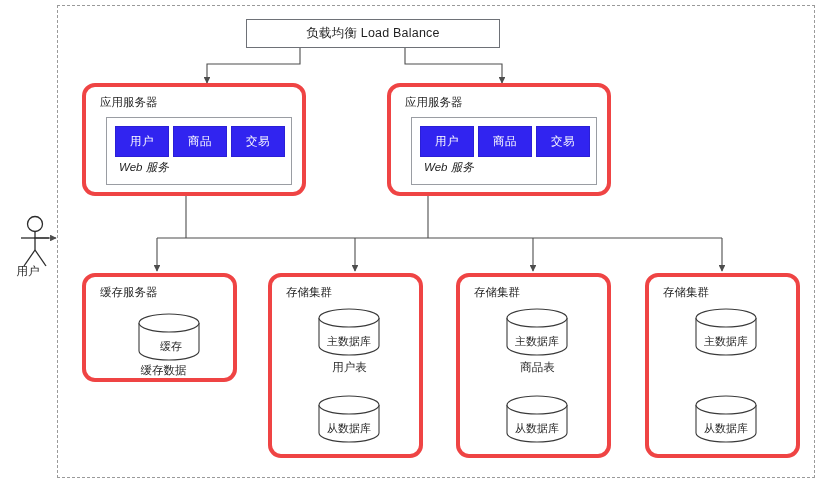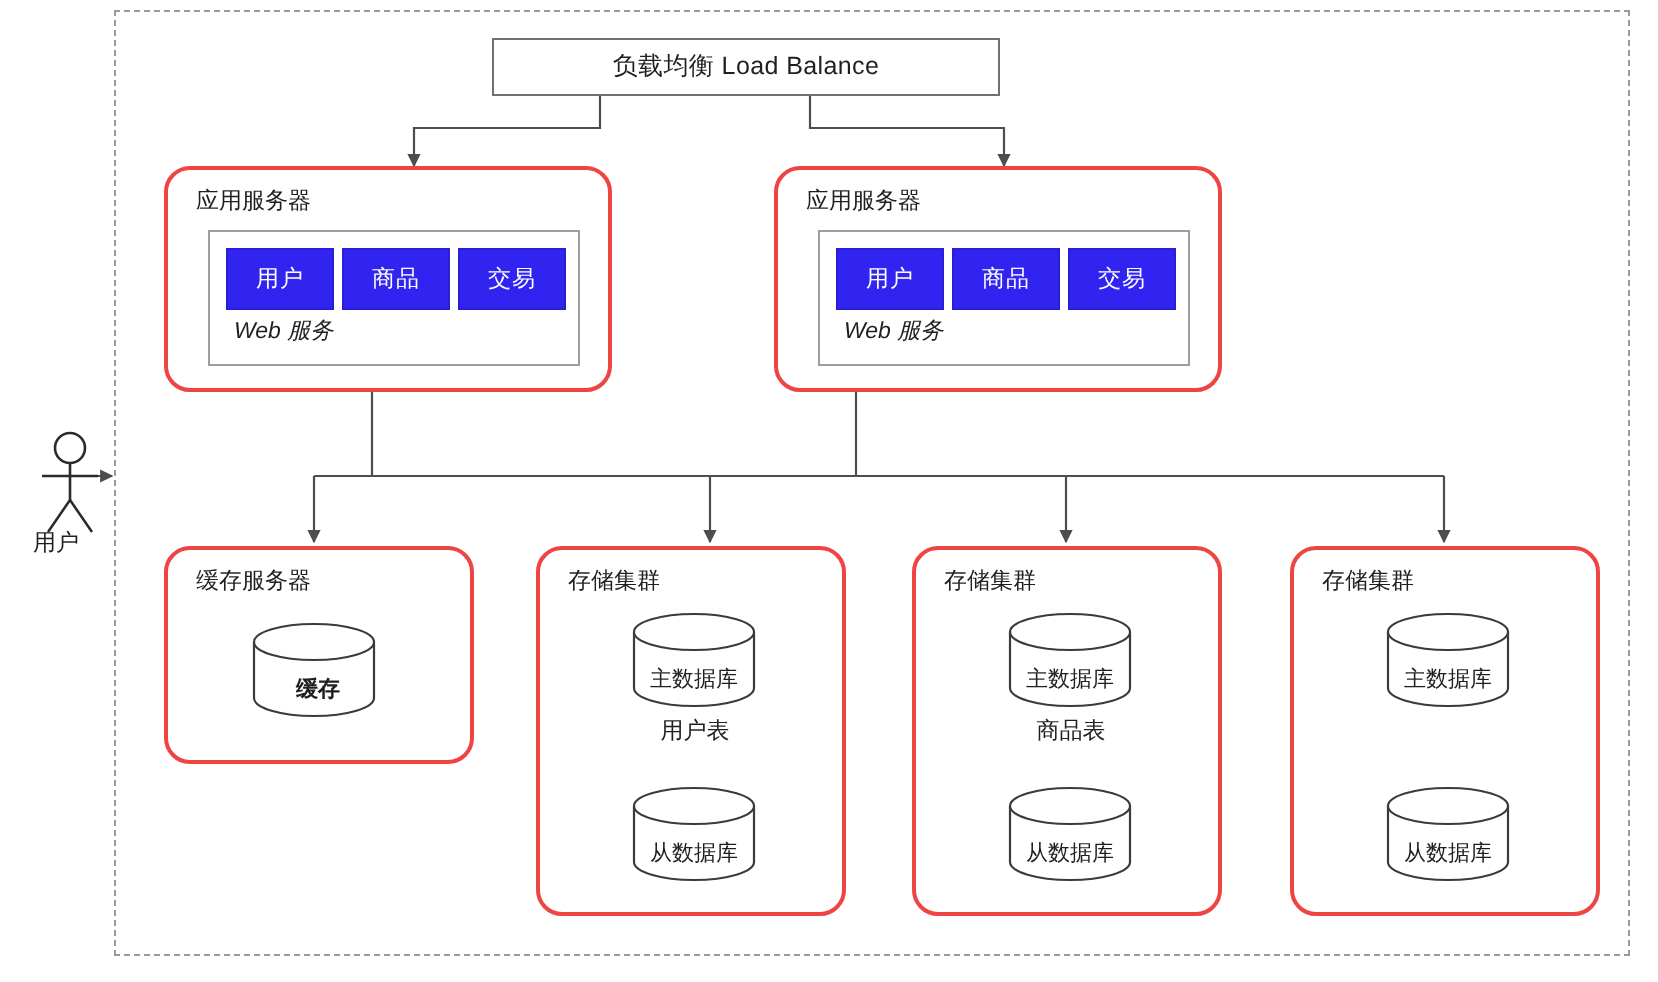--- a/index.html
+++ b/index.html
@@ -26,21 +26,21 @@
   
   .node{position:absolute;box-sizing:border-box;background:#ffffff;}
 
   .lb-box{
     border:1px solid #6e7177;
     display:flex;align-items:center;justify-content:center;
     font-size:12.5px;letter-spacing:.2px;color:#1f1f1f;
   }
 
   .rounded-card{
-    border:2px solid #ef4444;
+    border:4px solid #ef4444;
     border-radius:13px;
   }
   .card-title{
     position:absolute;
     left:14px;top:8px;
     font-size:11.5px;
     color:#1f1f1f;
     white-space:nowrap;
   }
 
@@ -178,27 +178,28 @@
       </div>
       <div class="svc" style="left:124px;top:8px;width:54px;height:31px;">
         <span>交易</span>
       </div>
       <div class="web-label">Web 服务</div>
     </div>
   </div>
 
   <div class="node rounded-card" style="left:82px;top:273px;width:155px;height:109px;">
     <div class="card-title">缓存服务器</div>
-    <div class="cyl" style="left:42px;top:36px;width:66px;height:48px;font-weight:bold;">
+    <div class="cyl" style="left:52px;top:36px;width:66px;height:48px;">
       <svg width="62" height="48" viewBox="0 0 62 48">
         <path d="M 1 10 L 1 38 A 30 9 0 0 0 61 38 L 61 10" fill="#ffffff" stroke="#3b3b3b" stroke-width="1.1"></path>
         <ellipse cx="31" cy="10" rx="30" ry="9" fill="#ffffff" stroke="#3b3b3b" stroke-width="1.1"></ellipse>
       </svg>
       <div class="cyl-label">缓存</div>
     </div>
+    <div class="caption" style="left:0;width:155px;top:86px;">缓存数据</div>
   </div>
 
   <div class="node rounded-card" style="left:268px;top:273px;width:155px;height:185px;">
     <div class="card-title">存储集群</div>
     <div class="cyl" style="left:46px;top:31px;width:62px;height:48px;">
       <svg width="62" height="48" viewBox="0 0 62 48">
         <path d="M 1 10 L 1 38 A 30 9 0 0 0 61 38 L 61 10" fill="#ffffff" stroke="#3b3b3b" stroke-width="1.1"></path>
         <ellipse cx="31" cy="10" rx="30" ry="9" fill="#ffffff" stroke="#3b3b3b" stroke-width="1.1"></ellipse>
       </svg>
       <div class="cyl-label">主数据库</div>

